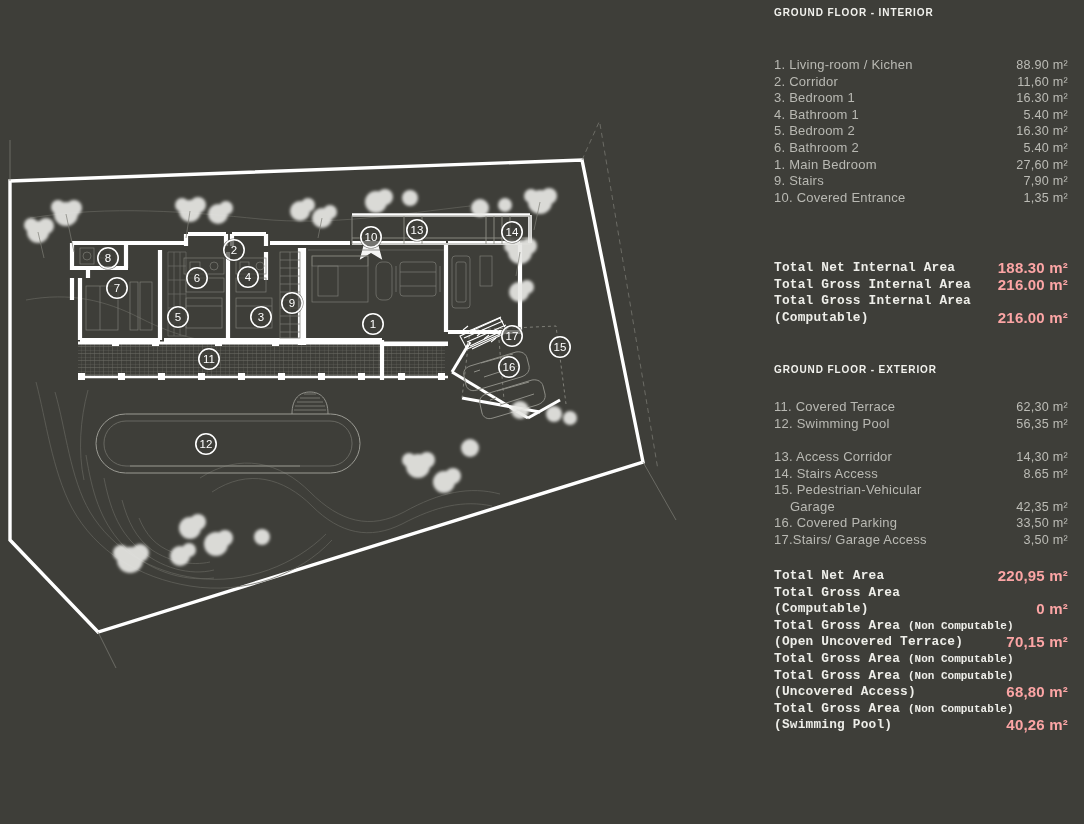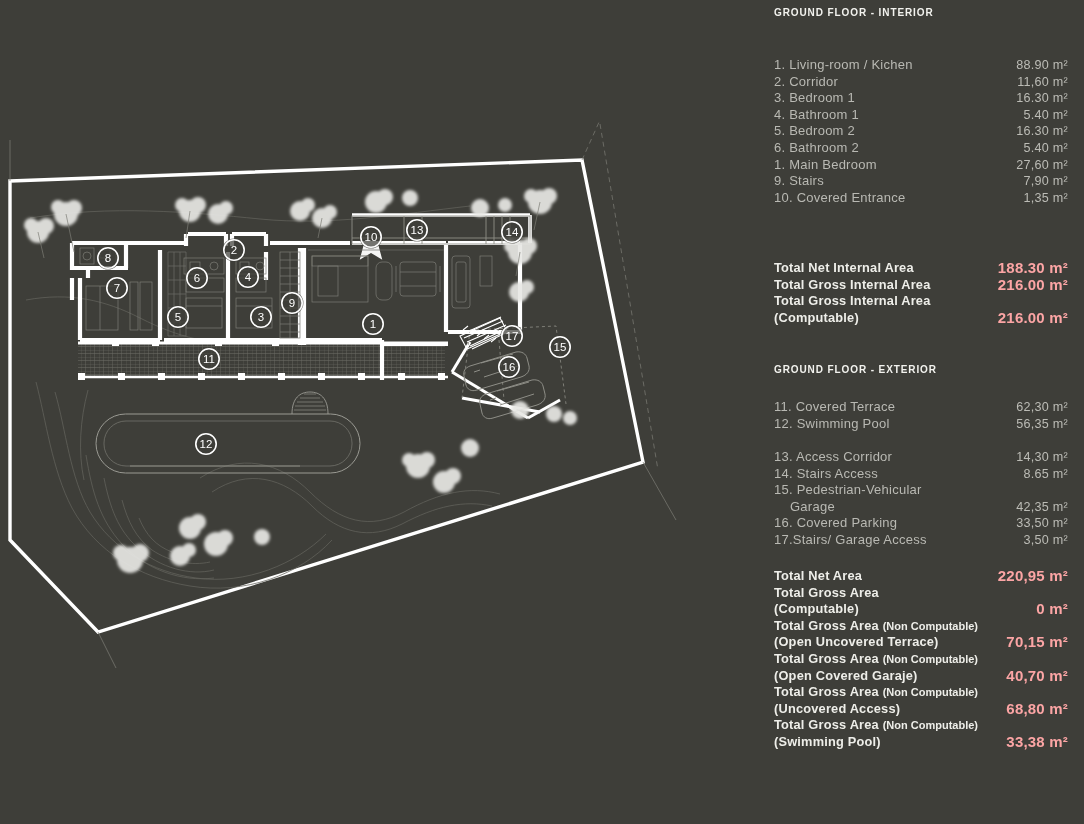--- a/index.html
+++ b/index.html
@@ -36,21 +36,21 @@
   }
   .row .lbl.indent{left:30px;}
   .row .val{
     position:absolute;left:160px;width:148px;text-align:right;
     font-size:12.6px;color:#bcbcb6;letter-spacing:.25px;
   }
 
   
   .trow{position:relative;height:16.6px;line-height:16.6px;white-space:nowrap;}
   .trow .tlbl{
-    position:absolute;left:14px;font-size:12.8px;font-weight:bold;color:#eeeee9;letter-spacing:.2px;
+    position:absolute;left:14px;font-size:12.8px;font-weight:bold;color:#eeeee9;letter-spacing:.2px;font-family:Liberation Mono, monospace;
   }
   .trow .tlbl .small{
     font-size:11px;font-weight:bold;letter-spacing:0;
   }
   .trow .tval{
     position:absolute;left:160px;width:148px;text-align:right;
     font-size:15px;font-weight:bold;color:#fca5a5;letter-spacing:.2px;
   }
 </style>
 </head>
@@ -557,35 +557,31 @@
         </div>
         <div class="trow">
           <span class="tlbl">(Open Uncovered Terrace)</span>
           <span class="tval">70,15 m²</span>
         </div>
         <div class="trow">
           <span class="tlbl">Total Gross Area <span class="small">(Non Computable)</span></span>
           <span class="tval"></span>
         </div>
         <div class="trow">
-          <span class="tlbl">(Open Covered Garaje)</span>
-          <span class="tval">40,70 m²</span>
-        </div>
-        <div class="trow">
           <span class="tlbl">Total Gross Area <span class="small">(Non Computable)</span></span>
           <span class="tval"></span>
         </div>
         <div class="trow">
           <span class="tlbl">(Uncovered Access)</span>
           <span class="tval">68,80 m²</span>
         </div>
         <div class="trow">
           <span class="tlbl">Total Gross Area <span class="small">(Non Computable)</span></span>
           <span class="tval"></span>
         </div>
         <div class="trow">
           <span class="tlbl">(Swimming Pool)</span>
-          <span class="tval">33,38 m²</span>
+          <span class="tval">40,26 m²</span>
         </div>
       </div>
 
   </div>
 </div>
 
 </body></html>

